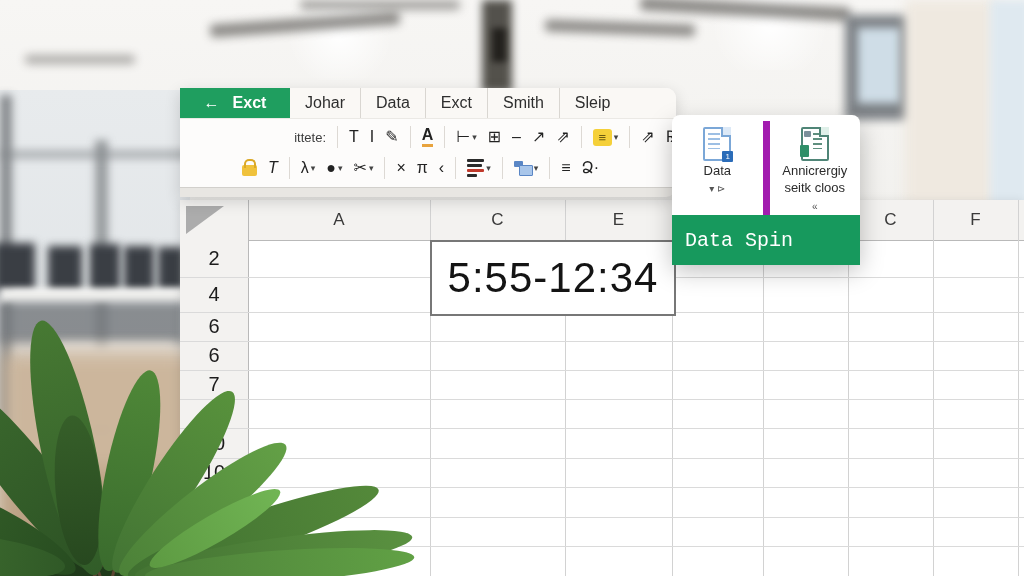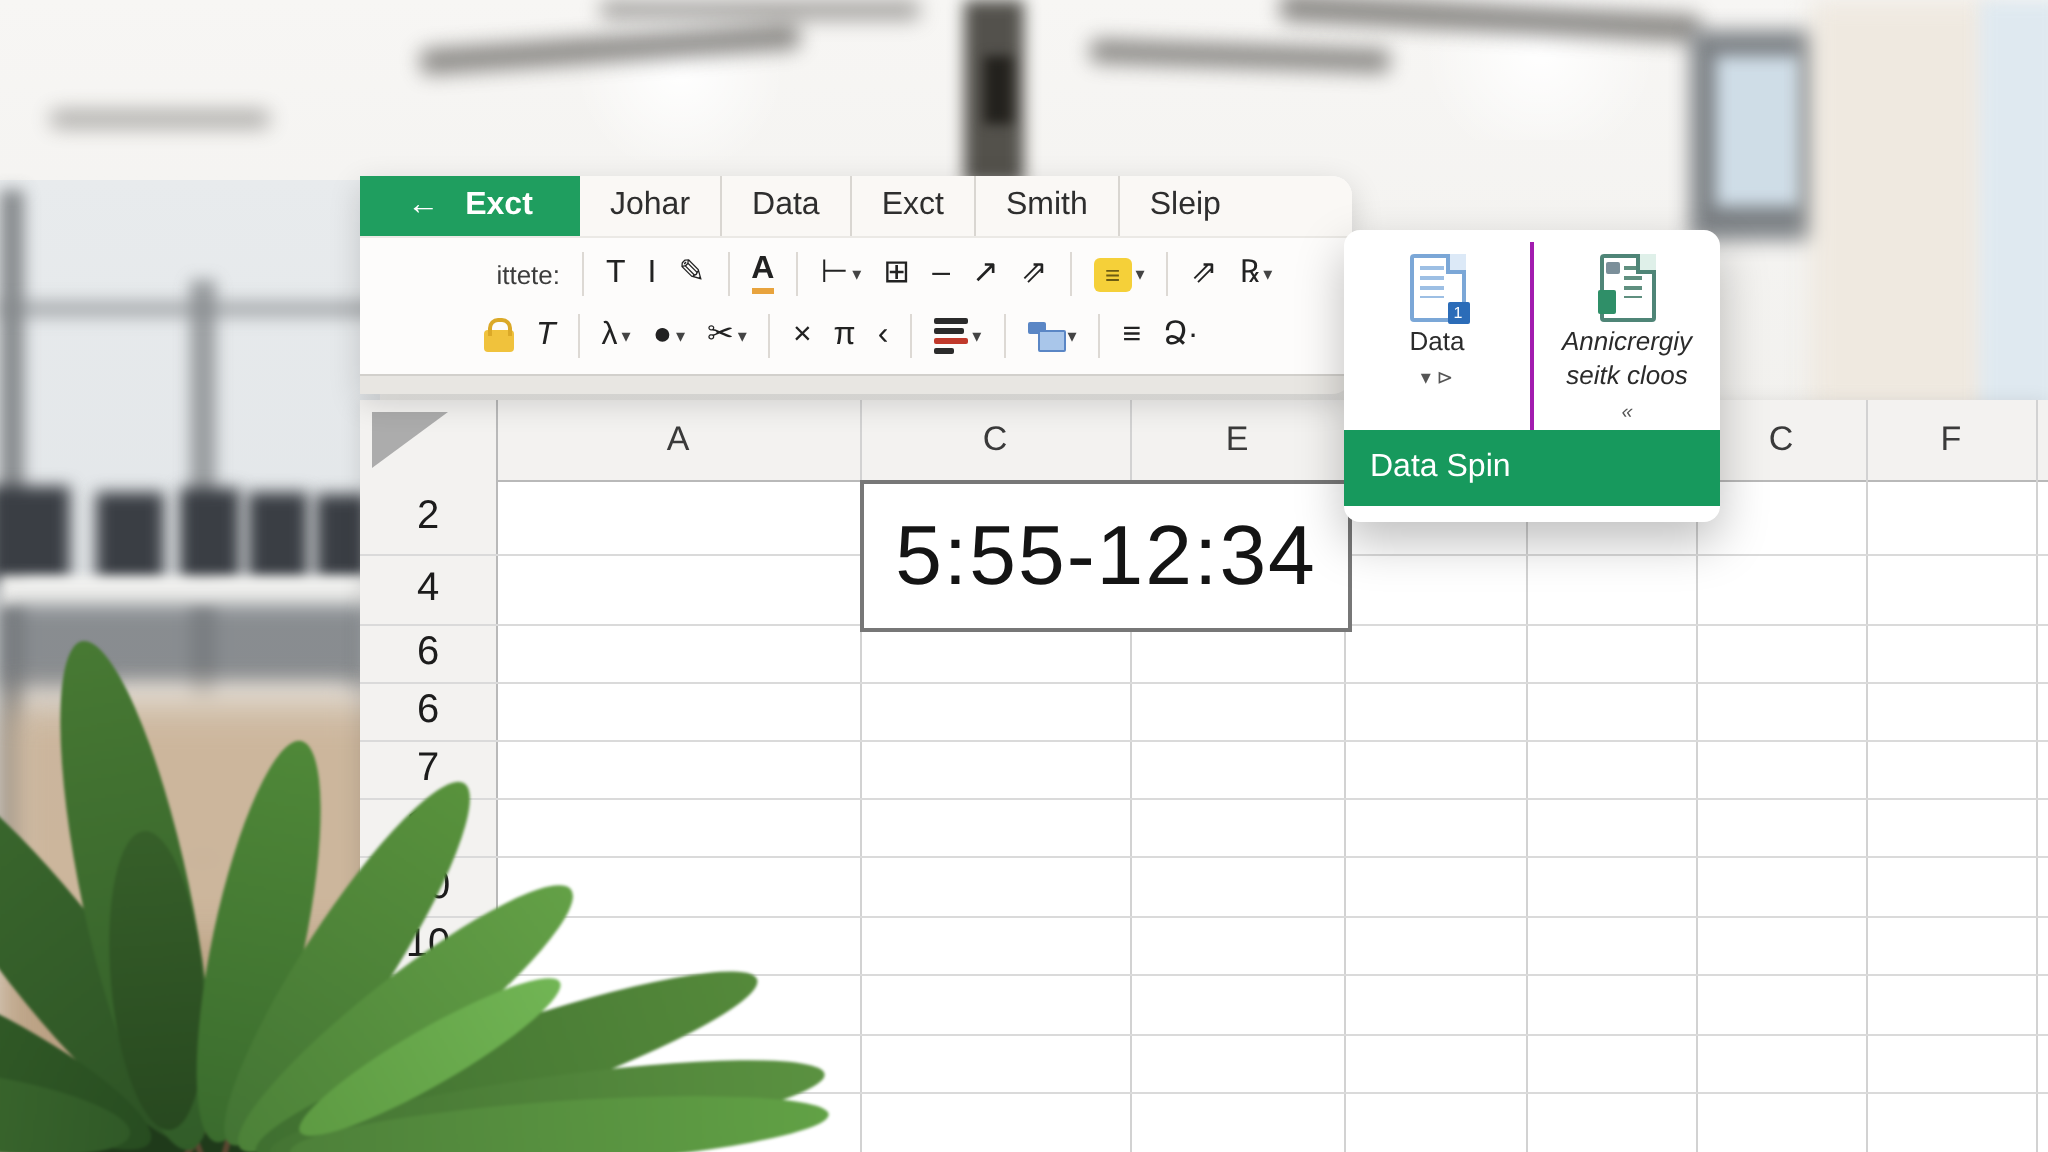--- a/index.html
+++ b/index.html
@@ -16,21 +16,21 @@
   #ribbon{left:180px;top:88px;width:496px;height:108px;z-index:20;background:#fdfcfb;
           border-radius:0 10px 10px 0;box-shadow:0 5px 16px rgba(0,0,0,.16);}
   #menubar{position:absolute;left:0;top:0;width:100%;height:30px;background:#faf8f5;
            border-bottom:1px solid #ebe9e5;display:flex;align-items:stretch;border-radius:0 10px 0 0;}
   #brand-tab{width:110px;background:#1f9e5f;color:#fff;display:flex;align-items:center;justify-content:center;
              gap:13px;font-size:16px;font-weight:bold;}
   .menu-item{display:flex;align-items:center;padding:0 15px;font-size:16px;color:#2e2e2e;position:relative;}
   .menu-item + .menu-item{border-left:1px solid #d9d6d1;}
   #toolbar{position:absolute;left:0;top:31px;width:100%;height:67px;}
   .tb-row{position:absolute;left:0;width:100%;height:30px;display:flex;align-items:center;gap:11px;font-size:16px;color:#222;}
-  #tb-row1{top:3px;} #tb-row2{top:34px;}
+  #tb-row1{top:3px;padding-left:46px;} #tb-row2{top:34px;}
   .tb-sep{width:1px;height:22px;background:#ddd9d4;}
   .tb-ic{display:inline-flex;align-items:center;gap:2px;line-height:1;}
   .tb-ic .dd{font-size:9px;color:#444;}
   .tb-label{font-size:13px;color:#3c3c3c;margin-left:42px;width:58px;text-align:right;}
   .fontcolor{border-bottom:3px solid #e8a33d;padding-bottom:1px;font-weight:bold;}
   .note-ic{background:#f5d039;border-radius:3px;width:19px;height:17px;display:inline-flex;
            align-items:center;justify-content:center;color:#6d5c12;font-size:13px;}
   .lock{width:15px;height:11px;background:#f0c23c;border-radius:2px;position:relative;margin-left:62px;margin-top:5px;}
   .lock::before{content:"";position:absolute;top:-6px;left:2px;width:8px;height:7px;border:2px solid #dba928;
                 border-bottom:none;border-radius:5px 5px 0 0;}
@@ -61,37 +61,37 @@
   .mcell{position:absolute;background:#fff;display:flex;align-items:center;justify-content:center;
          font-size:42px;color:#141414;letter-spacing:1px;white-space:nowrap;}
   #cell-name{left:68px;top:40px;width:182px;height:72px;border:2px solid #50706a;border-top-color:#2e9473;}
   #cell-time{left:250px;top:40px;width:242px;height:72px;border:2px solid #777;}
 
   
   #popup{left:672px;top:115px;width:188px;height:146px;background:#fff;border-radius:8px;z-index:30;
          box-shadow:0 10px 24px rgba(0,0,0,.25);}
   #popup-items{position:absolute;left:0;top:6px;width:100%;height:94px;display:flex;}
   .pitem{flex:1;display:flex;flex-direction:column;align-items:center;padding-top:6px;gap:3px;}
-  .pitem + .pitem{border-left:2px solid #a21caf;font-style:italic;}
+  .pitem + .pitem{border-left:7px solid #a21caf;}
   .plabel{font-size:13px;color:#2b2b2b;line-height:1.1;text-align:center;}
   .psub{font-size:10px;color:#555;margin-top:2px;}
   .doc{width:24px;height:30px;background:#fff;border:2px solid #7ba7d7;border-radius:2px;position:relative;}
   .doc .lines{position:absolute;left:3px;top:4px;width:12px;height:16px;
         background:repeating-linear-gradient(#9dbfe4 0 2px,transparent 2px 5px);}
   .doc .fold{position:absolute;right:-2px;top:-2px;width:8px;height:8px;background:#dce9f7;
         border-left:2px solid #7ba7d7;border-bottom:2px solid #7ba7d7;}
   .doc .badge{position:absolute;right:-4px;bottom:-3px;width:11px;height:11px;background:#2b6cb8;color:#fff;
         font-size:8px;display:flex;align-items:center;justify-content:center;border-radius:1px;}
   .doc2{border-color:#4f8577;}
   .doc2 .lines{background:repeating-linear-gradient(#5f8f7f 0 2px,transparent 2px 5px);left:10px;width:9px;}
   .doc2 .fold{border-color:#4f8577;background:#dff0e9;}
   .doc2 .chip{position:absolute;left:-3px;bottom:2px;width:9px;height:12px;background:#2f8f68;border-radius:1px;}
   .doc2 .chip2{position:absolute;left:1px;top:2px;width:7px;height:6px;background:#7b8f9a;border-radius:1px;}
-  #popup-button{position:absolute;left:0;top:100px;width:100%;height:38px;background:#17995d;color:#fff;
-        display:flex;align-items:center;padding-left:13px;box-sizing:border-box;font-size:16px;}
+  #popup-button{position:absolute;left:0;top:100px;width:100%;height:50px;background:#17995d;color:#fff;
+        display:flex;align-items:center;padding-left:13px;box-sizing:border-box;font-size:20px;font-family:Liberation Mono, monospace;}
 
   
   #plant{left:0;top:0;width:1024px;height:576px;z-index:40;pointer-events:none;filter:blur(.7px);}
   .leaf,.stem,.mass{position:absolute;transform-origin:0 50%;}
   .leaf{border-radius:50%;}
   .stem{width:3px;background:#5a4631;border-radius:2px;transform-origin:50% 100%;}
   .mass{background:#1f3a1a;border-radius:50%;filter:blur(8px);}
 </style>
 </head>
 <body>

